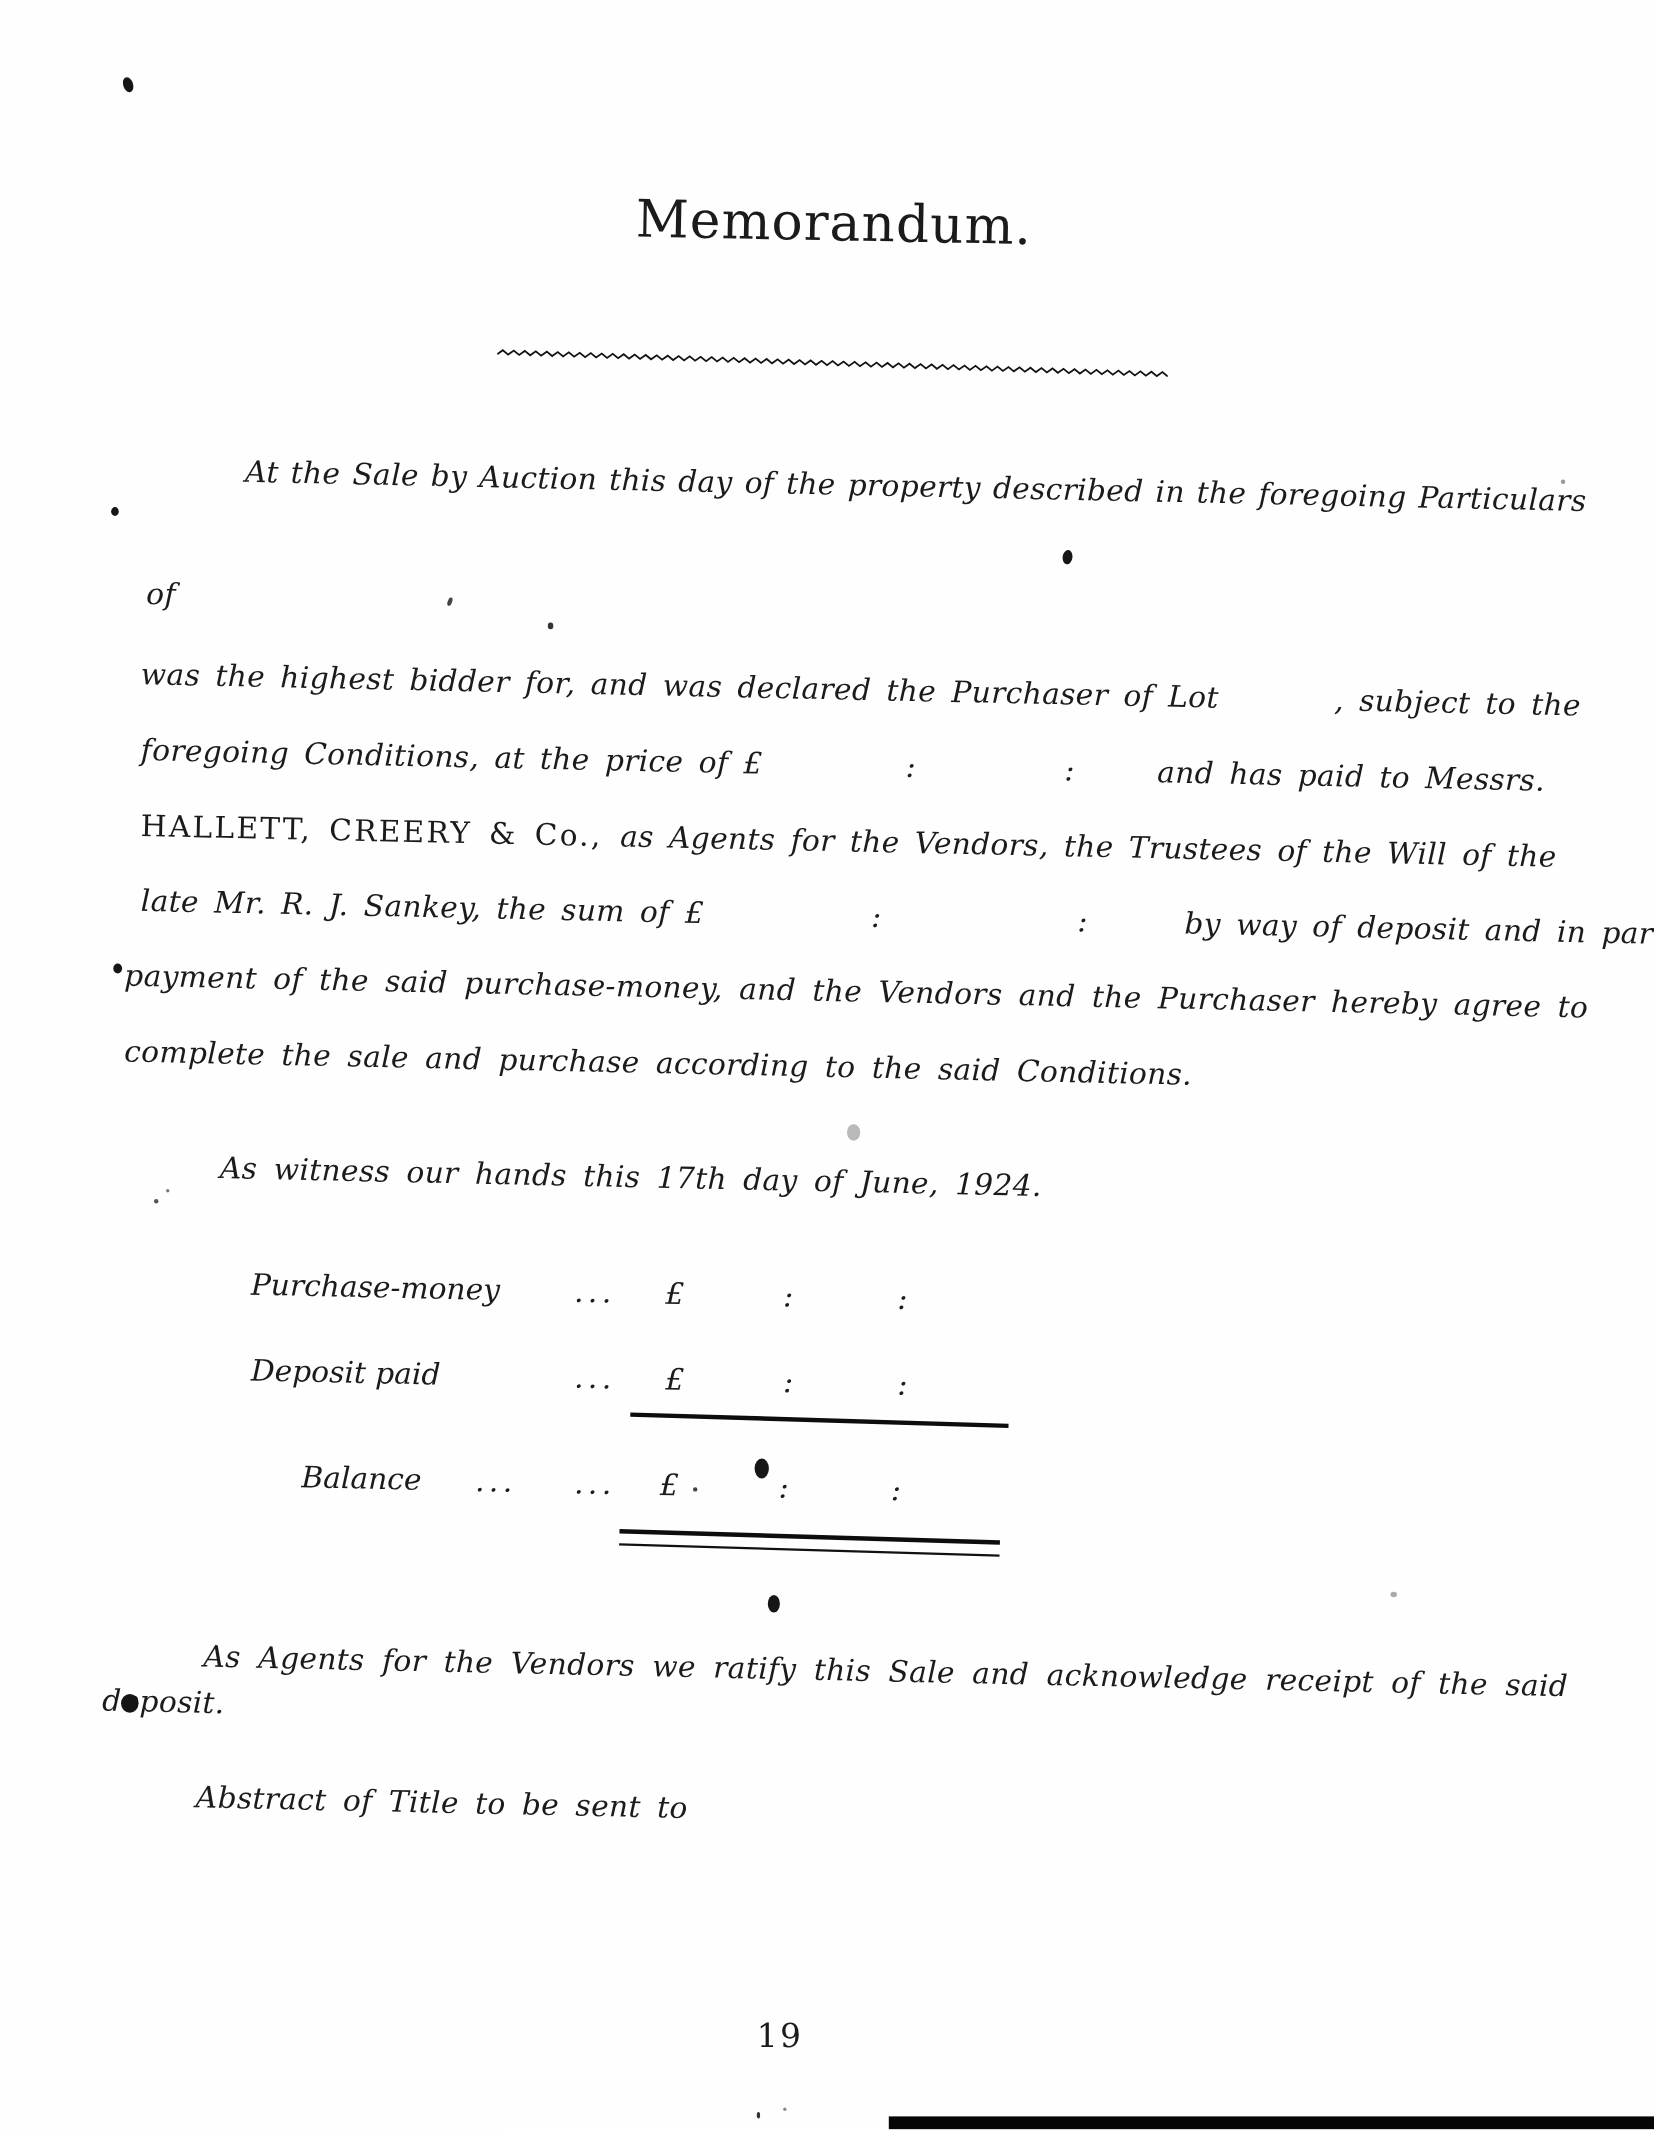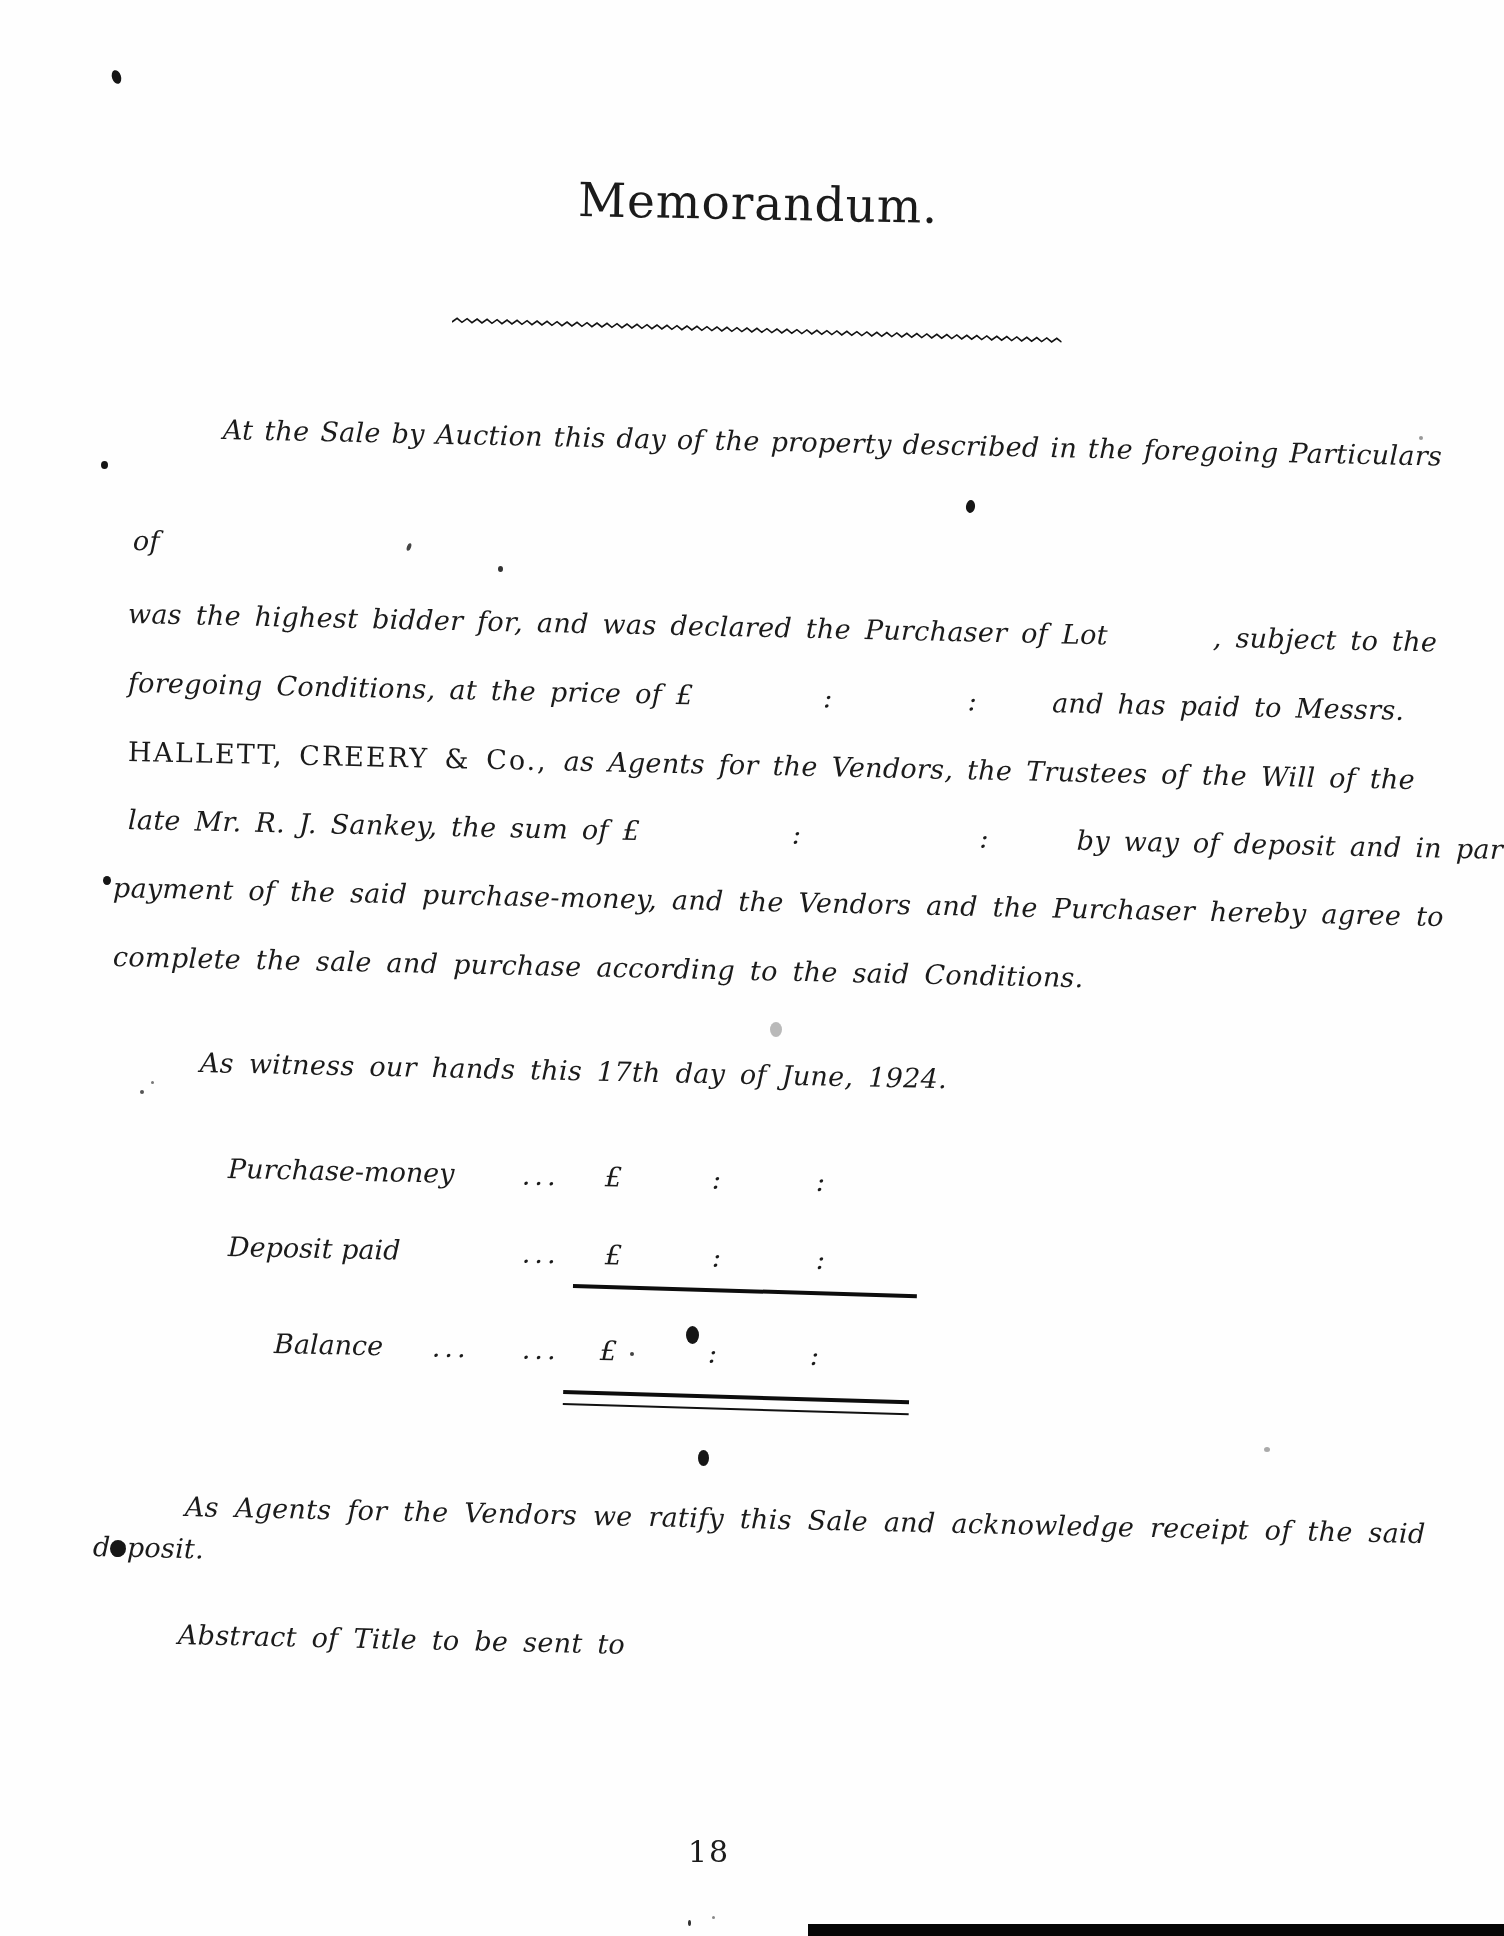--- a/index.html
+++ b/index.html
@@ -90,21 +90,21 @@
     <span class="cell" style="left:810px;">:</span>
   </div>
 
   <div class="rule-double"></div>
 
   <div class="line ws7" style="left:185px; top:1490px;">As Agents for the Vendors we ratify this Sale and acknowledge receipt of the said</div>
   <div class="line" style="left:93px; top:1530px;">deposit.</div>
 
   <div class="line ws6" style="left:178px; top:1618px;">Abstract of Title to be sent to</div>
 
-  <div class="pagenum">18</div>
+  <div class="pagenum">19</div>
 
   <div class="speck" style="left:112px; top:70px;  width:9px;  height:14px; transform:rotate(-18deg);"></div>
   <div class="speck" style="left:101px; top:461px; width:7px;  height:8px;"></div>
   <div class="speck" style="left:966px; top:500px; width:9px;  height:13px; transform:rotate(8deg);"></div>
   <div class="speck" style="left:407px; top:543px; width:4px;  height:8px; background:#454545; transform:rotate(20deg);"></div>
   <div class="speck" style="left:498px; top:566px; width:5px;  height:6px; background:#333;"></div>
   <div class="speck" style="left:1419px; top:436px; width:4px; height:4px; background:#999;"></div>
   <div class="speck" style="left:103px; top:876px; width:8px;  height:9px;"></div>
   <div class="speck" style="left:770px; top:1022px; width:12px; height:15px; background:#8a8a8a; opacity:.6;"></div>
   <div class="speck" style="left:140px; top:1090px; width:4px; height:4px; background:#555;"></div>

